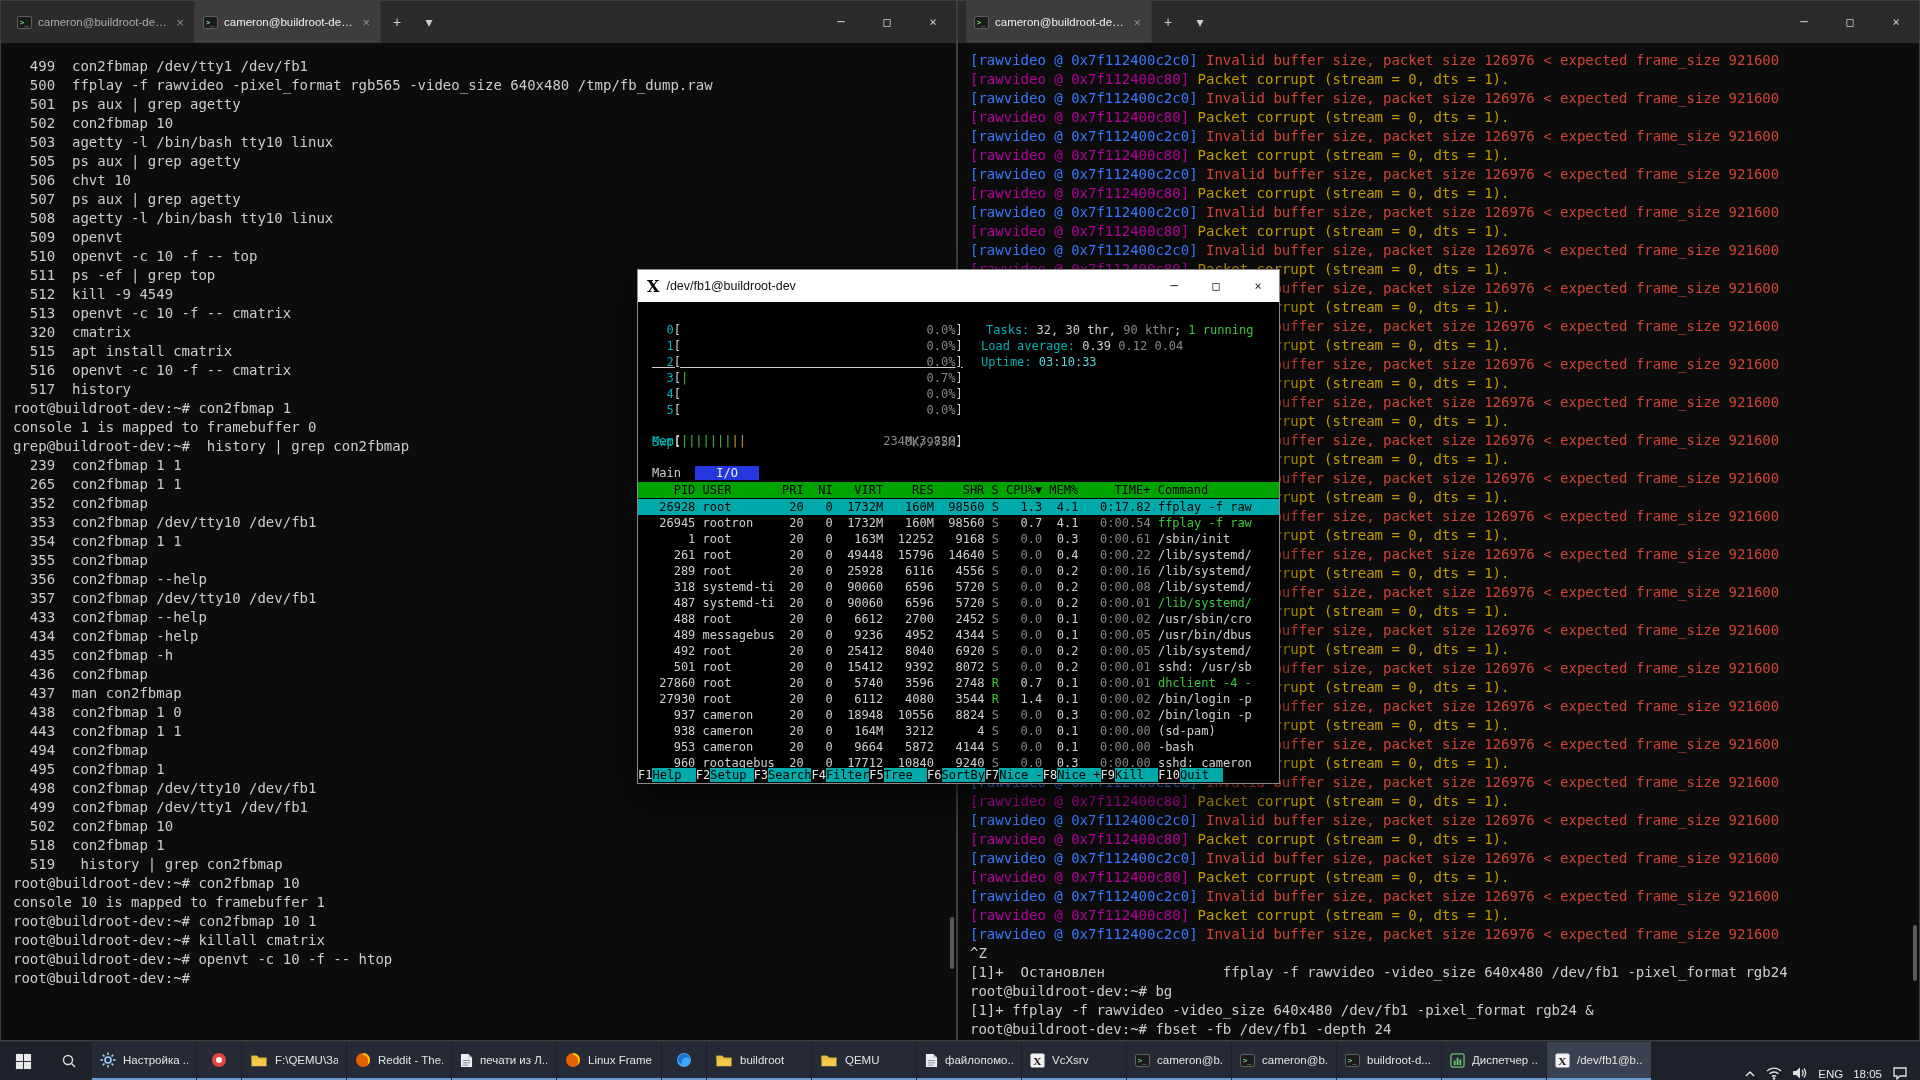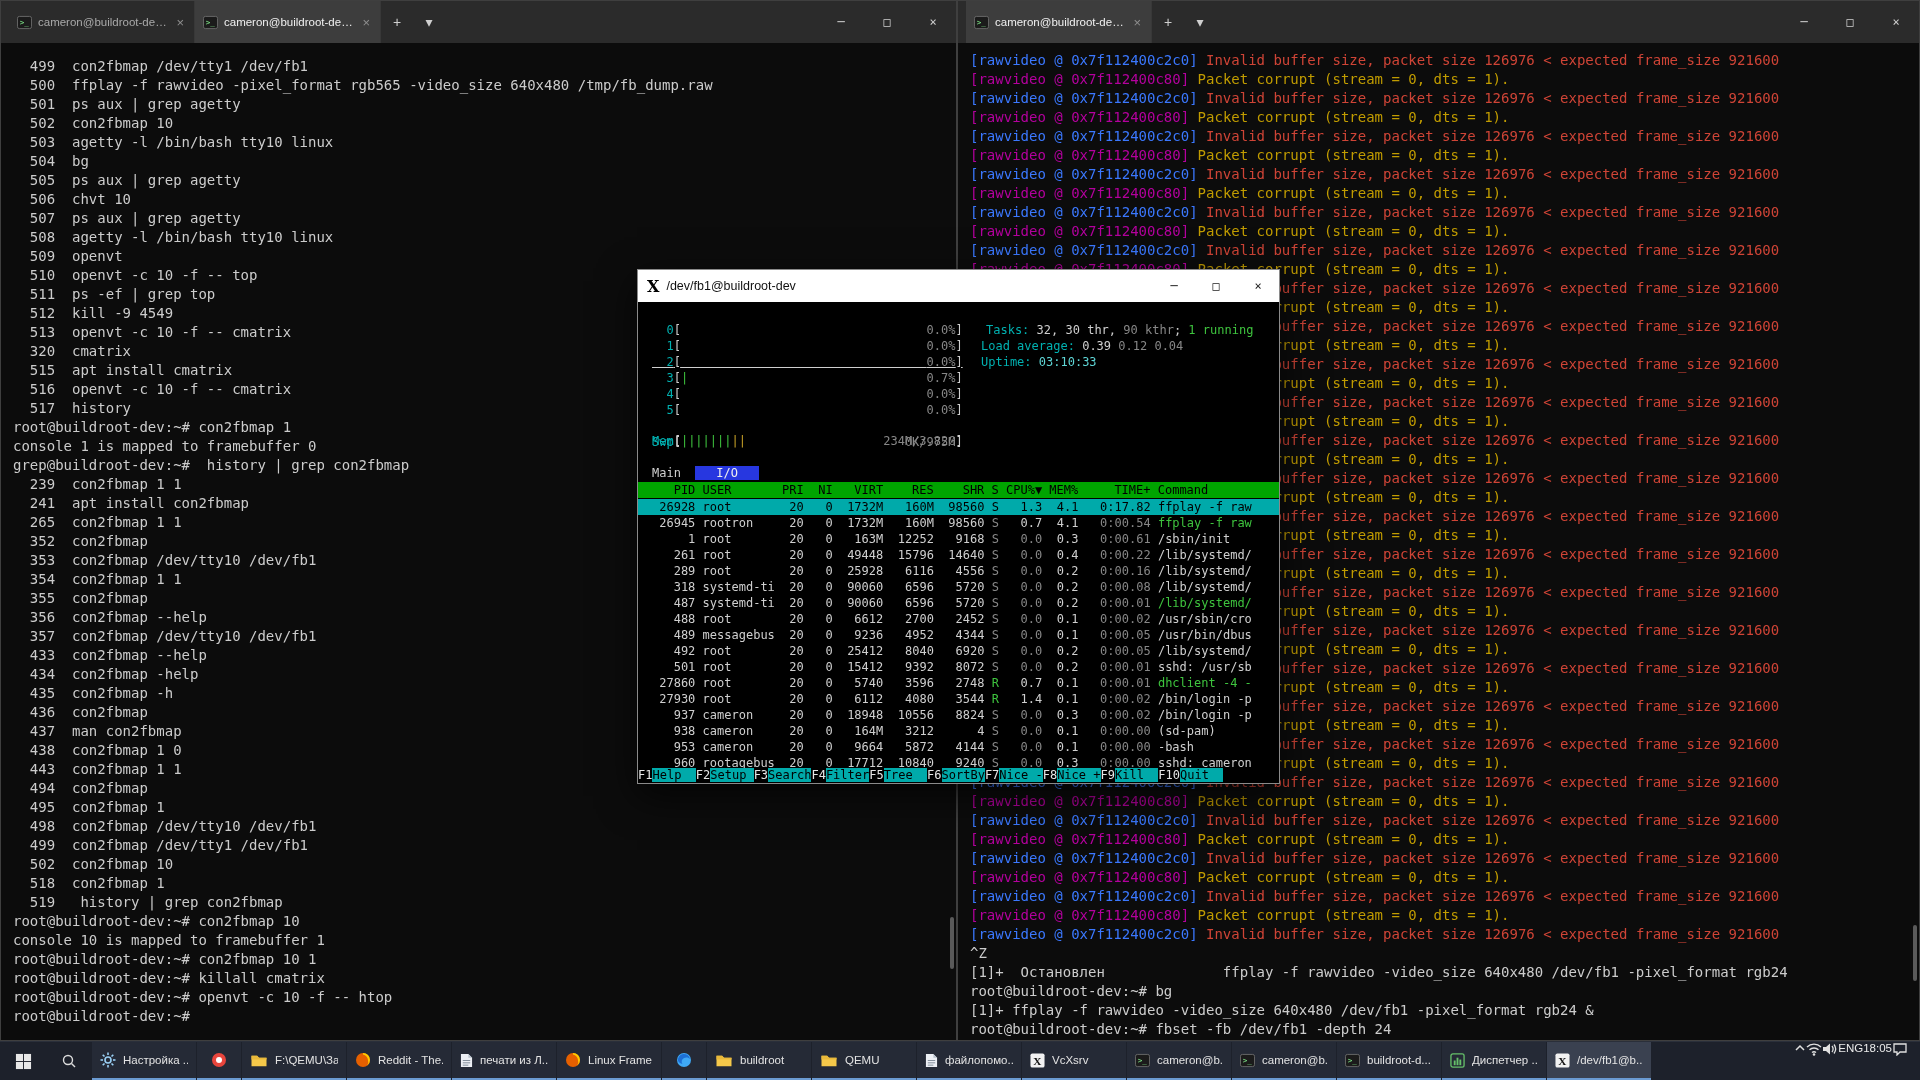--- a/index.html
+++ b/index.html
@@ -51,21 +51,21 @@
 .fl{background:#00aaaa;color:#000}
 
 #taskbar{position:absolute;left:0;bottom:0;width:1920px;height:39px;background:#1d212b;display:flex;align-items:stretch;z-index:40;border-top:1px solid #2a2f3a}
 .tb-btn{width:46px;display:flex;align-items:center;justify-content:center}
 #taskbar-items{display:flex;align-items:stretch}
 .tb-item{width:104px;display:flex;align-items:center;gap:7px;padding:0 8px;margin-right:1px;background:#252a36;border-bottom:2px solid #6b9bd2}
 .tb-item.icon-only{width:44px;justify-content:center}
 .tb-item.active{background:#3a4150}
 .tb-label{font-size:11.5px;color:#e3e3e3;white-space:nowrap;overflow:hidden;flex:1}
 .tb-icon{display:flex;align-items:center}
-#tray{margin-left:auto;display:flex;align-items:flex-start;padding:0 12px}
+#tray{margin-left:auto;display:flex;align-items:flex-end;gap:10px;padding:0 12px}
 .tray-text{font-size:11.5px;color:#eaeaea}
 </style>
 </head>
 <body>
 
 <div id="left-window" class="window">
   <div class="titlebar">
     <div class="tabs">
         <div class="tab">
           <span class="tb-icon">
@@ -95,39 +95,37 @@
         <div class="cap">□</div>
         <div class="cap">×</div>
       </div>
     </div>
   <div id="left-body" class="termbody">
       <div class="tline">  499  con2fbmap /dev/tty1 /dev/fb1</div>
       <div class="tline">  500  ffplay -f rawvideo -pixel_format rgb565 -video_size 640x480 /tmp/fb_dump.raw</div>
       <div class="tline">  501  ps aux | grep agetty</div>
       <div class="tline">  502  con2fbmap 10</div>
       <div class="tline">  503  agetty -l /bin/bash tty10 linux</div>
-      <div class="tline">  504  bg</div>
       <div class="tline">  505  ps aux | grep agetty</div>
       <div class="tline">  506  chvt 10</div>
       <div class="tline">  507  ps aux | grep agetty</div>
       <div class="tline">  508  agetty -l /bin/bash tty10 linux</div>
       <div class="tline">  509  openvt</div>
       <div class="tline">  510  openvt -c 10 -f -- top</div>
       <div class="tline">  511  ps -ef | grep top</div>
       <div class="tline">  512  kill -9 4549</div>
       <div class="tline">  513  openvt -c 10 -f -- cmatrix</div>
       <div class="tline">  320  cmatrix</div>
       <div class="tline">  515  apt install cmatrix</div>
       <div class="tline">  516  openvt -c 10 -f -- cmatrix</div>
       <div class="tline">  517  history</div>
       <div class="tline">root@buildroot-dev:~# con2fbmap 1</div>
       <div class="tline">console 1 is mapped to framebuffer 0</div>
       <div class="tline">grep@buildroot-dev:~#  history | grep con2fbmap</div>
       <div class="tline">  239  con2fbmap 1 1</div>
-      <div class="tline">  241  apt install con2fbmap</div>
       <div class="tline">  265  con2fbmap 1 1</div>
       <div class="tline">  352  con2fbmap</div>
       <div class="tline">  353  con2fbmap /dev/tty10 /dev/fb1</div>
       <div class="tline">  354  con2fbmap 1 1</div>
       <div class="tline">  355  con2fbmap</div>
       <div class="tline">  356  con2fbmap --help</div>
       <div class="tline">  357  con2fbmap /dev/tty10 /dev/fb1</div>
       <div class="tline">  433  con2fbmap --help</div>
       <div class="tline">  434  con2fbmap -help</div>
       <div class="tline">  435  con2fbmap -h</div>

